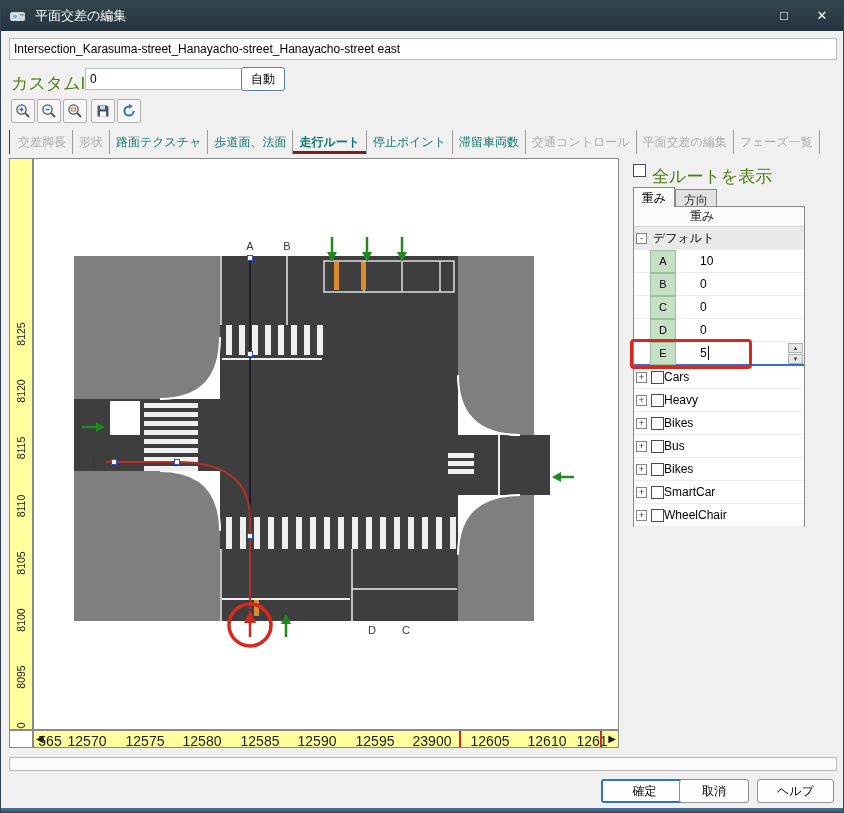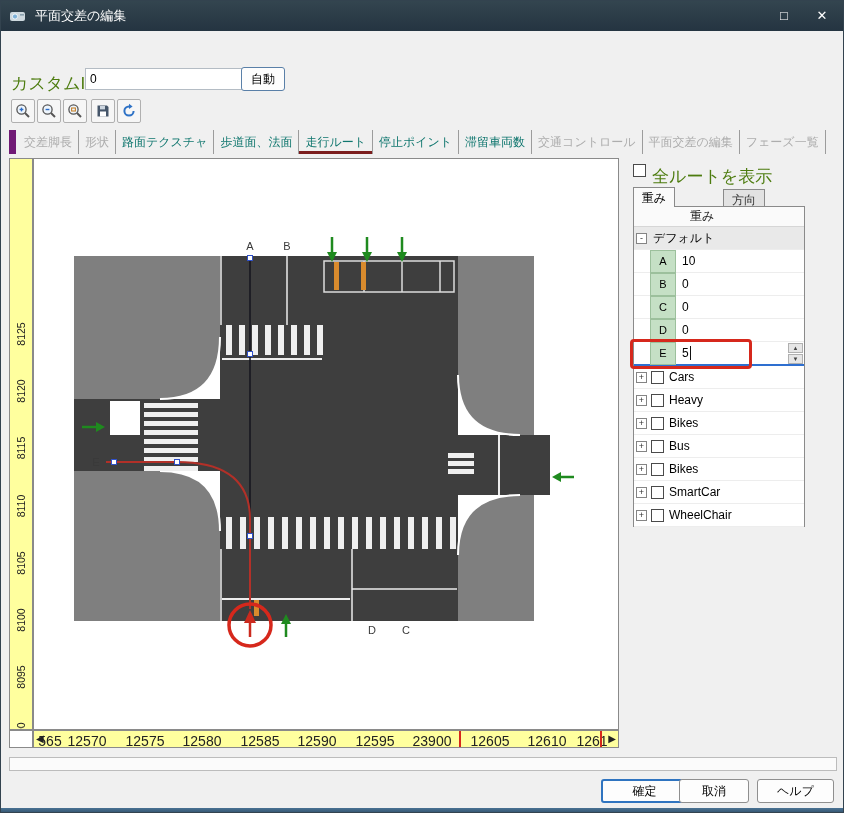--- a/index.html
+++ b/index.html
@@ -33,23 +33,23 @@
   
   .tool-btn { position:absolute; top:98px; width:24px; height:24px; background:#f6f6f6;
               border:1px solid #b0b0b0; border-radius:2px; display:flex;
               align-items:center; justify-content:center; }
 
   
   .tabstrip { position:absolute; left:8px; top:129px; width:828px; height:23px;
               white-space:nowrap; }
   .tab { display:inline-block; padding:4px 6px 3px; border-right:1px solid #9c9c9c;
          font-size:12px; color:#0f766e; }
-  .tab:first-child { border-left:7px solid #701a75;padding-left:8px; }
+  .tab:first-child { border-left:1px solid #701a75;padding-left:8px; }
   .tab.disabled { color:#adadad; }
-  .tab.active { font-weight:normal; box-shadow:inset 0 -3px 0 #7c1e1e; }
+  .tab.active { font-weight:bold; box-shadow:inset 0 -3px 0 #7c1e1e; }
 
   
   .vruler { position:absolute; left:8px; top:157px; width:24px; height:572px;
             background:#ffff9e; border:1px solid #8a8a8a; overflow:hidden; }
   .vnum { position:absolute; left:-15px; width:52px; height:12px; text-align:center;
           font-size:10.5px; color:#222; transform:rotate(-90deg); }
   .canvas { position:absolute; left:32px; top:157px; width:586px; height:572px;
             background:#fff; border:1px solid #8a8a8a; overflow:hidden; }
   .map { position:absolute; left:0; top:0; width:586px; height:572px; }
   svg text { font-family:"Liberation Sans","DejaVu Sans",sans-serif; }
@@ -60,45 +60,45 @@
   .hnum { position:absolute; top:2px; transform:translateX(-50%); font-size:14px; color:#222; }
   .rarrow { position:absolute; top:2px; font-size:10px; color:#222; }
   .rtick { position:absolute; top:0; bottom:0; width:2px; background:#d6281c; }
 
   
   .checkbox { position:absolute; width:13px; height:13px; background:#fff;
               border:1px solid #4a4a4a; }
   .rp-tab { position:absolute; text-align:center; font-size:12px; border:1px solid #8a8a8a;
             border-bottom:none; padding-top:2px; }
   .rp-tab.on { left:632px; top:186px; width:42px; height:20px; background:#fafafa; z-index:2; }
-  .rp-tab.off { left:674px; top:188px; width:42px; height:18px; background:#e2e2e2; color:#333;margin-left:48px; }
+  .rp-tab.off { left:674px; top:188px; width:42px; height:18px; background:#e2e2e2; color:#333; }
   .panel { position:absolute; left:632px; top:205px; width:172px; height:321px;
            background:#fafafa; border:1px solid #8a8a8a; z-index:1; }
   .grid-header { height:20px; border-bottom:1px solid #d6d6d6; font-size:12px;
                  display:flex; align-items:center; padding-left:56px; color:#222; }
   .grid-row { display:flex; height:23px; align-items:center; background:#fff;
               border-bottom:1px solid #ededed; font-size:12px; }
   .group-row { background:#e9e9e9; }
   .exp { width:11px; height:11px; border:1px solid #848484; background:#fff;
          font-size:9px; line-height:9px; text-align:center; color:#333;
          margin-left:2px; flex:none; }
   .group-label { margin-left:6px; }
   .sp16 { width:16px; flex:none; }
   .key { width:26px; height:23px; background:#c5e0c5; border:1px solid #9cc09c;
          display:flex; align-items:center; justify-content:center; font-size:11px; flex:none; }
-  .val { flex:1; padding-left:6px; display:flex; align-items:center; }
+  .val { flex:1; padding-left:24px; display:flex; align-items:center; }
   .erow { border-bottom:2px solid #2e6fd0; height:24px; }
   .caret { width:1px; height:14px; background:#111; margin-left:1px; }
   .spinner { margin-left:auto; margin-right:1px; width:15px; display:flex;
              flex-direction:column; gap:1px; flex:none; }
   .spin { height:10px; background:#e6e6e6; border:1px solid #b0b0b0; font-size:6px;
           line-height:8px; text-align:center; color:#444; }
   .cb { width:13px; height:13px; border:1px solid #4a4a4a; background:#fff;
         margin-left:4px; flex:none; }
-  .veh-label { margin-left:5px; }
+  .veh-label { }
   .hl-rect { position:absolute; left:629px; top:338px; width:122px; height:30px;
              border:3px solid #d6281c; border-radius:4px; z-index:10; pointer-events:none; }
 
   
   .status { position:absolute; left:8px; top:756px; width:828px; height:14px;
             background:#fbfbfb; border:1px solid #bcbcbc; }
   .fbtn { position:absolute; top:778px; height:24px; background:#fdfdfd;
           border:1px solid #8f8f8f; border-radius:3px; font-size:12px; font-family:inherit; }
   .fbtn.ok { left:600px; width:87px; border:2px solid #2f74c0; }
   .fbtn.cancel { left:678px; width:70px; }
@@ -115,20 +115,21 @@
     <svg class="title-icon" viewBox="0 0 18 14">
       <rect x="1" y="3" width="15" height="9" rx="2" fill="#cdd8de"></rect>
       <circle cx="6" cy="7.5" r="2.6" fill="#7fb2d8" stroke="#fff" stroke-width="0.8"></circle>
       <rect x="11" y="5" width="4" height="1.6" fill="#8aa0ad"></rect>
     </svg>
     <span class="title-text">平面交差の編集</span>
     <span class="winbtn max">□</span>
     <span class="winbtn close">✕</span>
   </div>
 
+  <input class="name-input" value="Intersection_Karasuma-street_Hanayacho-street_Hanayacho-street east" style="">
 
   <span class="lbl" style="left:10px;top:71px;">カスタムID:</span>
   <input class="custom-input" value="0" style="">
   <button class="auto-btn">自動</button>
 
   <div class="tool-btn" style="left:10px;">
     <svg width="16" height="16" viewBox="0 0 16 16">
       <circle cx="6.5" cy="6.5" r="4.6" fill="#eef5fc" stroke="#555" stroke-width="1.3"></circle>
       <line x1="6.5" y1="4.6" x2="6.5" y2="8.4" stroke="#2b6cc8" stroke-width="1.4"></line>
       <line x1="4.6" y1="6.5" x2="8.4" y2="6.5" stroke="#2b6cc8" stroke-width="1.4"></line>

